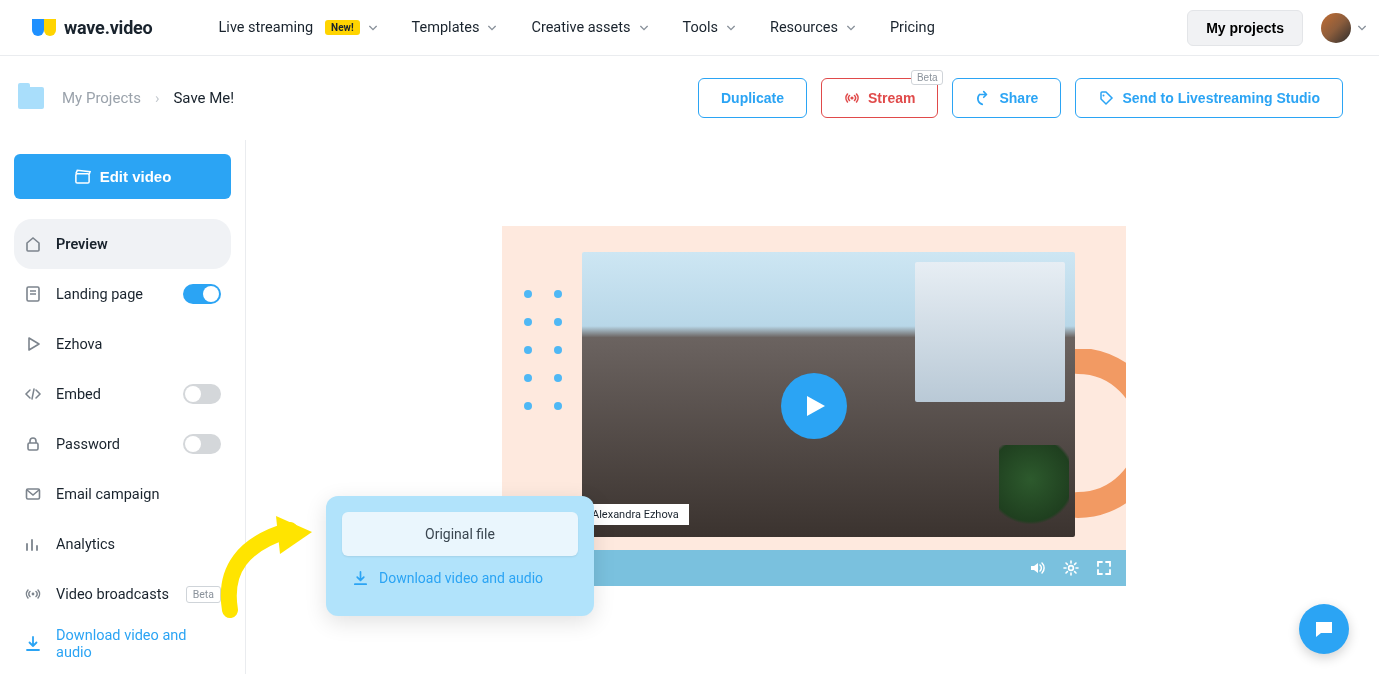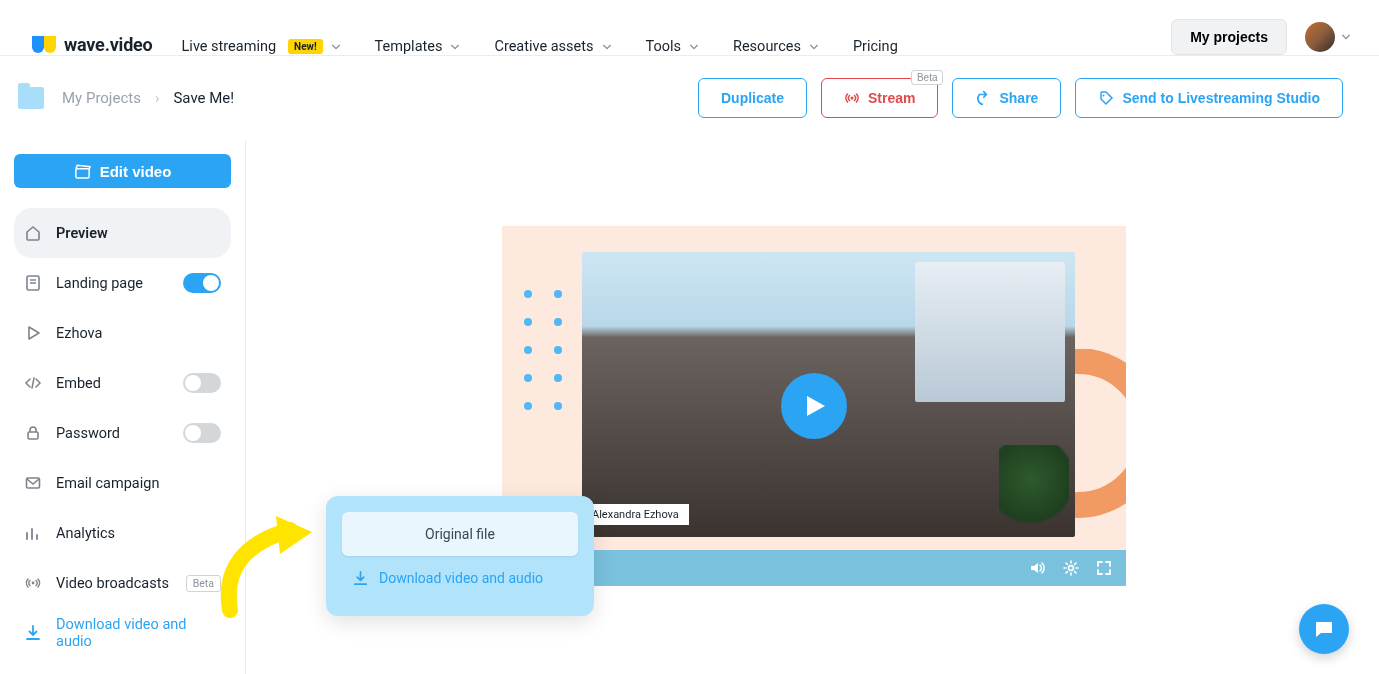--- a/index.html
+++ b/index.html
@@ -1,24 +1,24 @@
 <!DOCTYPE html>
 <html><head>
 <meta charset="utf-8">
 <style>
 *{box-sizing:border-box;margin:0;padding:0}
 body{font-family:-apple-system,BlinkMacSystemFont,"Segoe UI",Roboto,Arial,sans-serif;font-size:14px;color:#19232d;background:#fff;width:1379px;height:674px;overflow:hidden}
 
-.topnav{height:56px;border-bottom:1px solid #eaecef;display:flex;align-items:flex-end;padding:0 28px 0 32px}
+.topnav{height:56px;border-bottom:1px solid #eaecef;display:flex;align-items:center;padding:0 12px 0 32px}
 .logo{display:flex;align-items:center;gap:8px;font-weight:700;font-size:18px;color:#19232d;letter-spacing:-.2px}
 .logo-mark{width:24px;height:17px;flex:none;position:relative}
 .logo-mark::before,.logo-mark::after{content:"";position:absolute;top:0;width:12px;height:17px;border-radius:0 0 7px 7px}
 .logo-mark::before{left:0;background:#1E90FF}
 .logo-mark::after{left:12px;background:#FFD400}
-.navlinks{display:flex;align-items:center;margin-left:29px;gap:34px}
+.navlinks{display:flex;align-items:center;margin-left:66px;gap:34px}
 .navlink{display:flex;align-items:center;gap:8px;color:#19232d;font-size:14.5px;cursor:pointer}
 .nav-new{font-size:10px;background:#FFD400;color:#19232d;padding:2px 6px;border-radius:3px;font-weight:700;margin-left:4px}
 .chev{width:10px;height:10px;flex:none}
 .navright{margin-left:auto;display:flex;align-items:center;gap:18px}
 .myproj{background:#f1f2f4;border:1px solid #e3e5e8;border-radius:6px;padding:9px 18px;font-weight:600;font-size:14px;cursor:pointer}
 .avatar{width:30px;height:30px;border-radius:50%;background:linear-gradient(135deg,#c26d33 0%,#8c5d3c 50%,#2c2c2c 100%);cursor:pointer}
 
 .actionbar{height:84px;display:flex;align-items:center;padding:0 36px 0 18px}
 .folder-ic{width:26px;height:22px;background:#A9DEFB;border-radius:2px;position:relative;margin-right:18px}
 .folder-ic::before{content:"";position:absolute;top:-4px;left:0;width:12px;height:6px;background:#A9DEFB;border-radius:2px 2px 0 0}
@@ -27,21 +27,21 @@
 .crumb-sep{color:#c4c9cf}
 .crumb-current{color:#19232d}
 .actions{margin-left:auto;display:flex;align-items:center;gap:14px}
 .btn{display:flex;align-items:center;gap:8px;height:40px;padding:0 22px;border-radius:6px;border:1.5px solid;background:#fff;font-weight:600;font-size:14px;cursor:pointer}
 .btn-blue{border-color:#2BA4F4;color:#2BA4F4}
 .btn-red{border-color:#E04A4A;color:#E04A4A;position:relative}
 .stream-badge{position:absolute;top:-9px;right:-6px;font-size:10px;color:#8a929b;border:1px solid #d0d4d9;background:#fff;border-radius:3px;padding:1px 5px;font-weight:500}
 
 .layout{display:flex;height:534px}
 .sidebar{width:246px;border-right:1px solid #eaecef;padding:14px 14px 0;flex:none}
-.editbtn{width:100%;height:34px;background:#2BA4F4;color:#fff;border:none;border-radius:6px;font-weight:600;font-size:15px;display:flex;align-items:center;justify-content:center;gap:9px;cursor:pointer;margin-bottom:20px}
+.editbtn{width:100%;height:45px;background:#2BA4F4;color:#fff;border:none;border-radius:6px;font-weight:600;font-size:15px;display:flex;align-items:center;justify-content:center;gap:9px;cursor:pointer;margin-bottom:20px}
 .slink{display:flex;align-items:center;gap:14px;height:50px;padding:0 10px;border-radius:18px;font-size:14.5px;color:#19232d;cursor:pointer}
 .slink.active{background:#f0f2f5;font-weight:600}
 .slink.blue{color:#2BA4F4}
 .sicon{width:18px;height:18px;flex:none;display:flex;align-items:center;justify-content:center;color:#7c848d}
 .slink.blue .sicon{color:#2BA4F4}
 .toggle{margin-left:auto;width:38px;height:20px;border-radius:999px;background:#d4d7da;position:relative;cursor:pointer}
 .toggle::after{content:"";position:absolute;top:2px;left:2px;width:16px;height:16px;background:#fff;border-radius:50%}
 .toggle.on{background:#2BA4F4}
 .toggle.on::after{left:20px}
 .sbadge{margin-left:auto;font-size:10.5px;border:1px solid #cfd4d9;border-radius:3px;color:#8a929b;padding:1px 6px}

